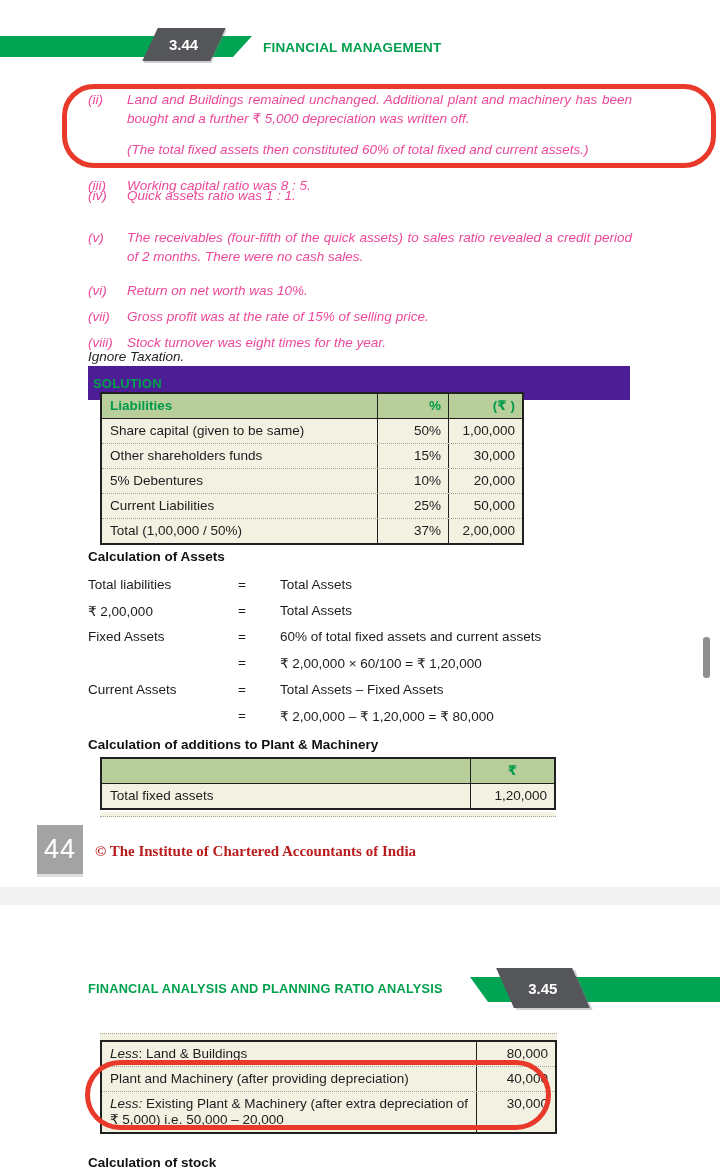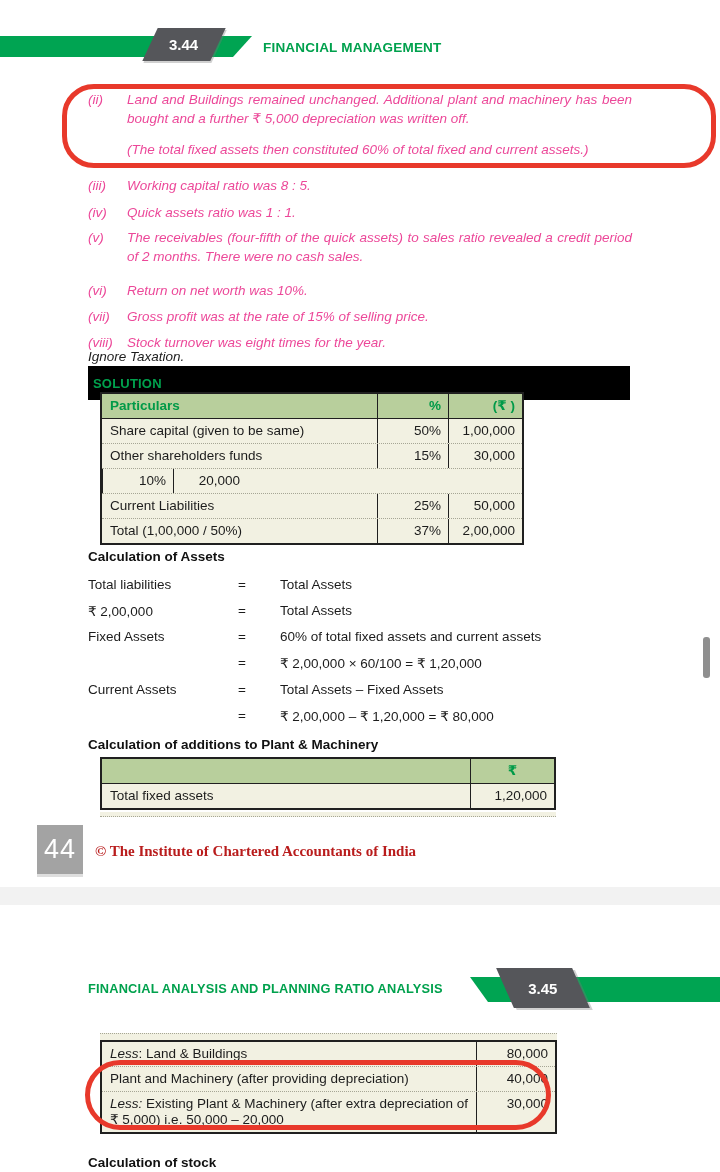--- a/index.html
+++ b/index.html
@@ -32,21 +32,21 @@
   .item .txt {margin-left:39px;}
   .just {text-align:justify;}
   .note {position:absolute; left:88px; font-style:italic; font-size:13.5px;}
 
   
   .red-circle {position:absolute; border:5px solid #E8392B; border-radius:32px; box-sizing:border-box; z-index:6; pointer-events:none;}
   .circle1 {left:62px; top:84px; width:654px; height:84px;}
   .circle2 {left:85px; top:1060px; width:466px; height:70px; border-radius:35px;}
 
   
-  .sol-bar {position:absolute; left:88px; top:366px; width:542px; height:34px; background:#000000; display:flex; align-items:center;}
+  .sol-bar {position:absolute; left:88px; top:366px; width:542px; height:34px; background:#4c1d95; display:flex; align-items:center;}
   .sol-bar span {color:#00A14D; font-weight:bold; font-size:13px; padding-left:5px; letter-spacing:.2px;}
 
   
   .dtable {position:absolute; box-sizing:border-box; background:#F2F1E2; border:2px solid #202020; font-size:13.5px;}
   .drow {display:flex; align-items:stretch;}
   .drow + .drow {border-top:1px dotted #A6A695;}
   .dhead {background:#B8CF9C; color:#009A48; font-weight:bold; border-bottom:1.5px solid #202020;}
   .dhead + .drow {border-top:none;}
   .cell {padding:4px 8px; box-sizing:border-box; line-height:16px;}
   .vline {border-left:1.5px solid #202020;}
@@ -104,21 +104,21 @@
       <div class="txt just">Land and Buildings remained unchanged. Additional plant and machinery has been bought and a further ₹ 5,000 depreciation was written off.</div>
     </div>
     <div class="item" style="top:140px">
       <div class="txt">(The total fixed assets then constituted 60% of total fixed and current assets.)</div>
     </div>
 
     <div class="item" style="top:176px">
       <span class="lbl">(iii)</span>
       <div class="txt">Working capital ratio was 8 : 5.</div>
     </div>
-    <div class="item" style="top:203px">
+    <div class="item" style="top:186px">
       <span class="lbl">(iv)</span>
       <div class="txt">Quick assets ratio was 1 : 1.</div>
     </div>
     <div class="item" style="top:228px">
       <span class="lbl">(v)</span>
       <div class="txt just">The receivables (four-fifth of the quick assets) to sales ratio revealed a credit period of 2 months. There were no cash sales.</div>
     </div>
     <div class="item" style="top:281px">
       <span class="lbl">(vi)</span>
       <div class="txt">Return on net worth was 10%.</div>
@@ -132,35 +132,36 @@
       <div class="txt">Stock turnover was eight times for the year.</div>
     </div>
     <div class="note" style="top:349px">Ignore Taxation.</div>
 
     <div class="sol-bar">
       <span>SOLUTION</span>
     </div>
 
     <div class="dtable t1">
       <div class="drow dhead">
-        <div class="cell c1">Particulars</div>
+        <div class="cell c1">Liabilities</div>
         <div class="cell c2 vline num">%</div>
         <div class="cell c3 vline num">(₹ )</div>
       </div>
       <div class="drow">
         <div class="cell c1">Share capital (given to be same)</div>
         <div class="cell c2 vline num">50%</div>
         <div class="cell c3 vline num">1,00,000</div>
       </div>
       <div class="drow">
         <div class="cell c1">Other shareholders funds</div>
         <div class="cell c2 vline num">15%</div>
         <div class="cell c3 vline num">30,000</div>
       </div>
       <div class="drow">
+        <div class="cell c1">5% Debentures</div>
         <div class="cell c2 vline num">10%</div>
         <div class="cell c3 vline num">20,000</div>
       </div>
       <div class="drow">
         <div class="cell c1">Current Liabilities</div>
         <div class="cell c2 vline num">25%</div>
         <div class="cell c3 vline num">50,000</div>
       </div>
       <div class="drow">
         <div class="cell c1">Total (1,00,000 / 50%)</div>

